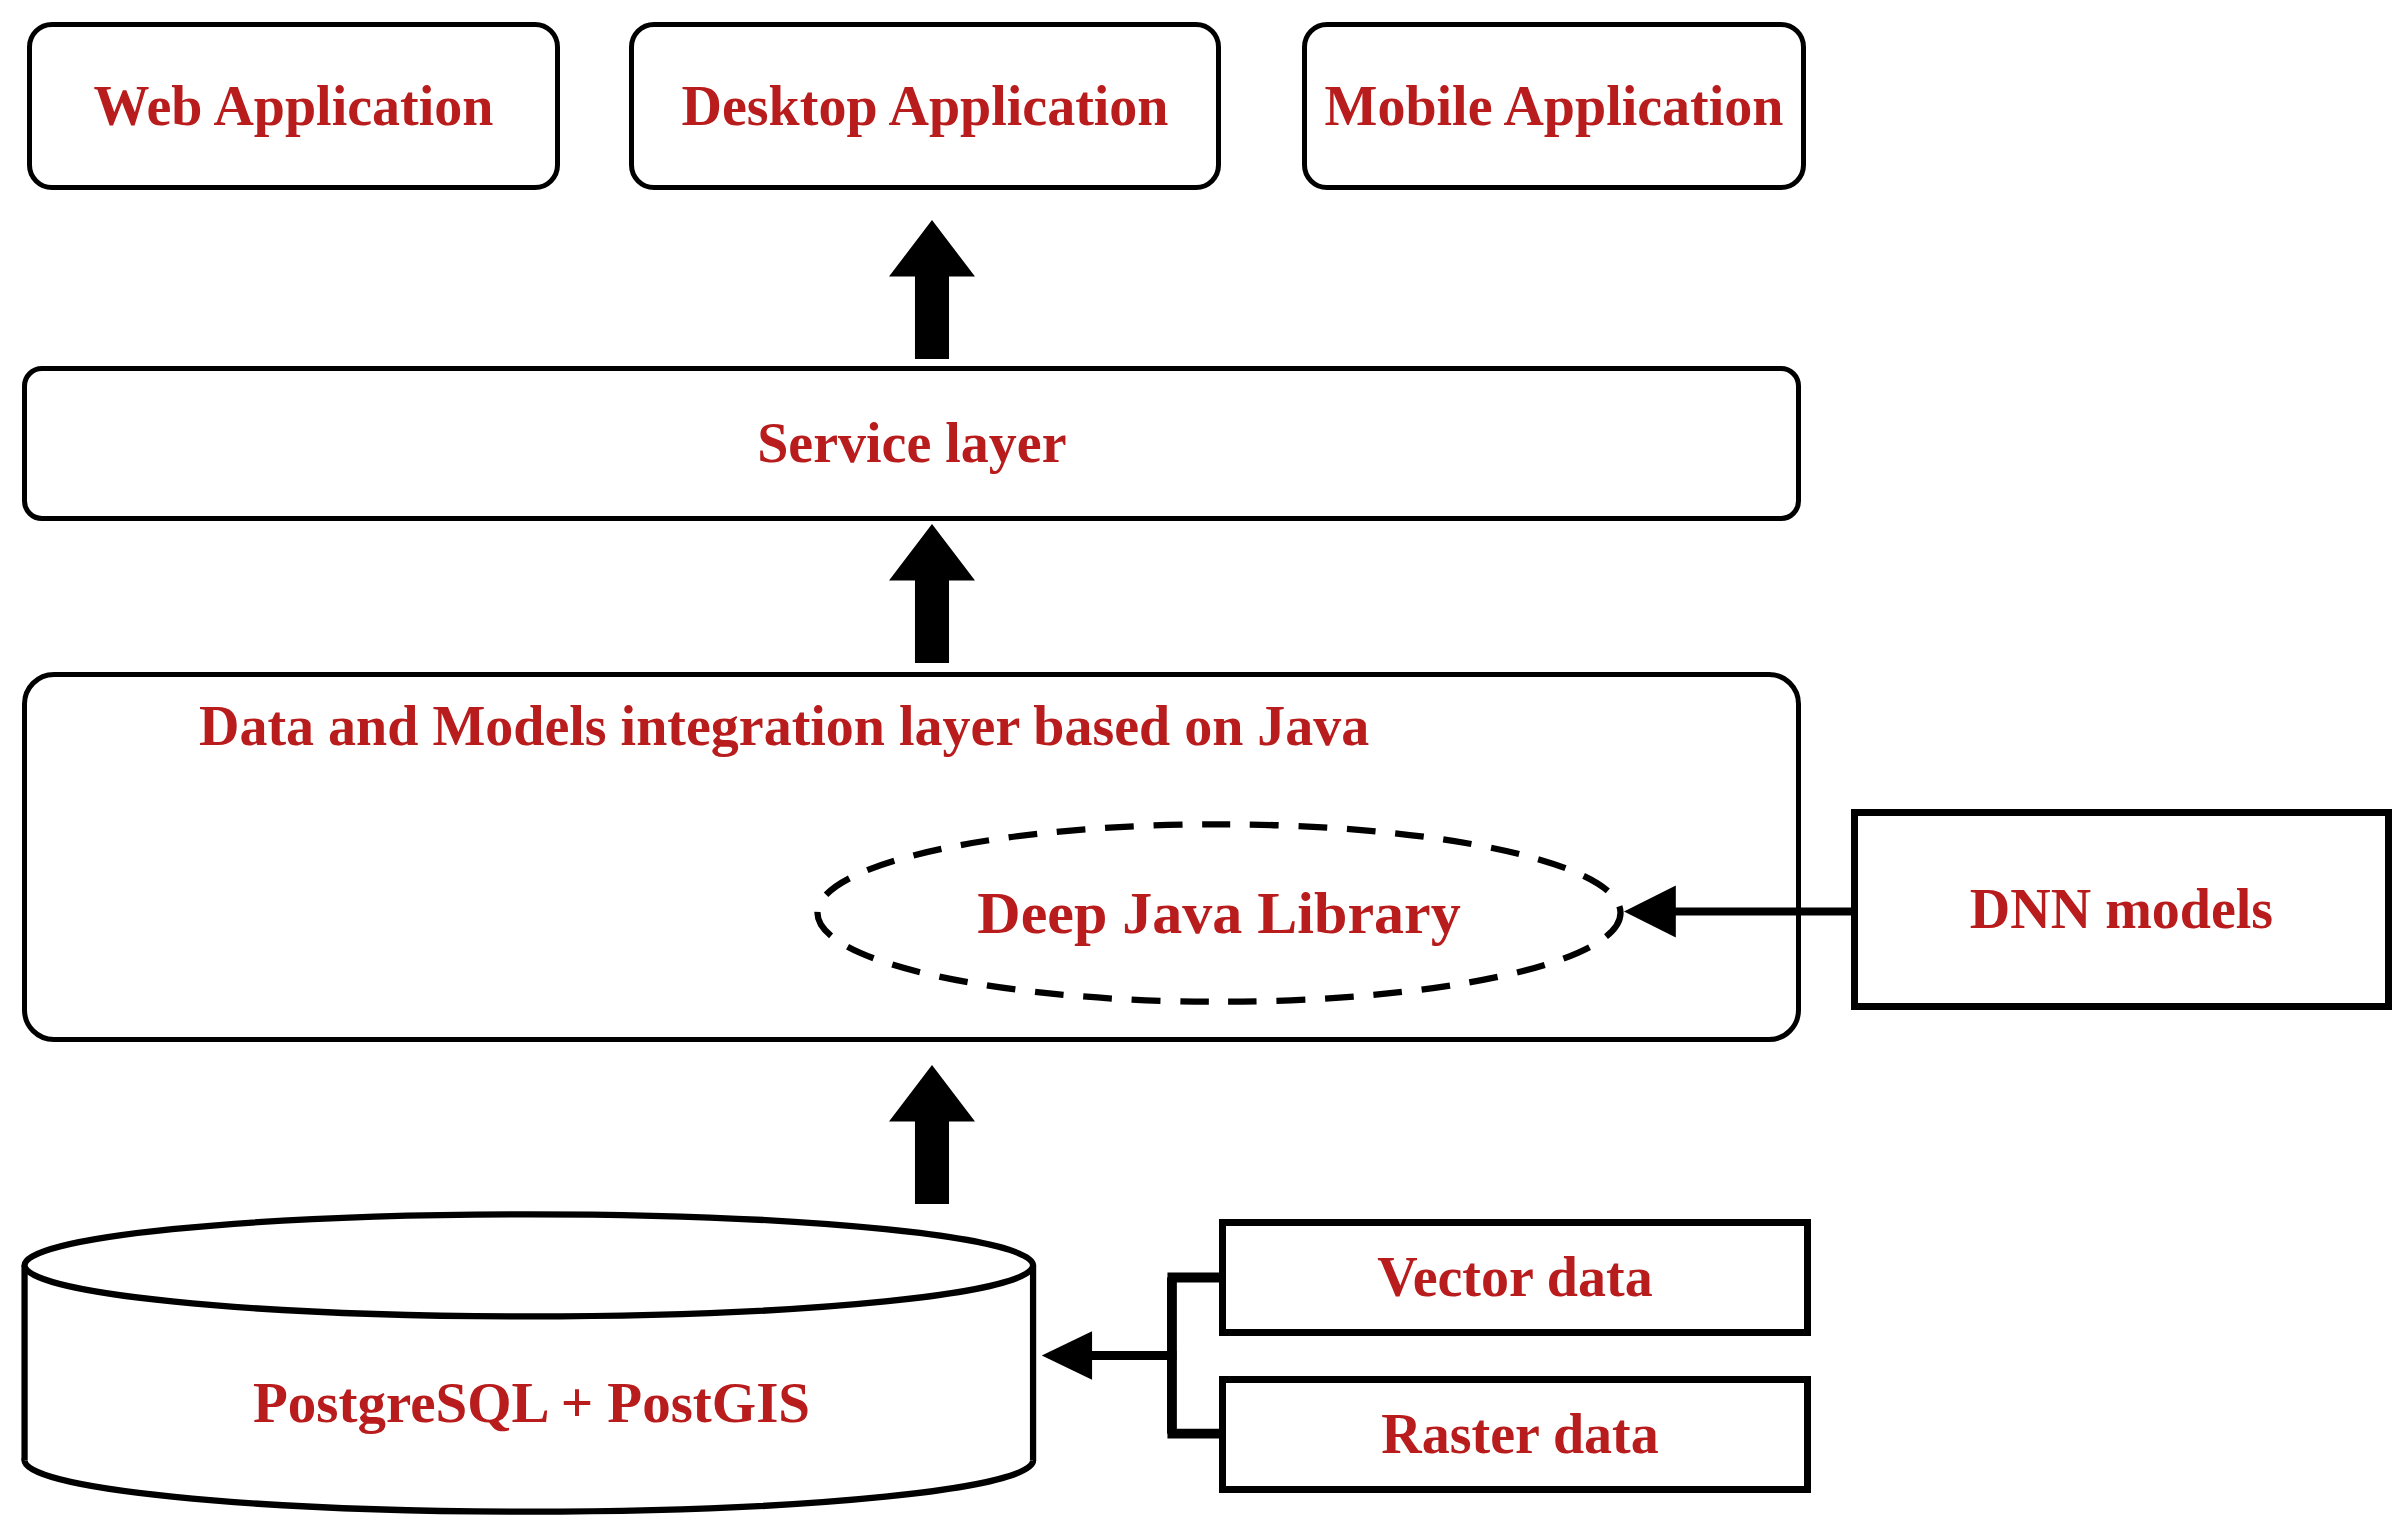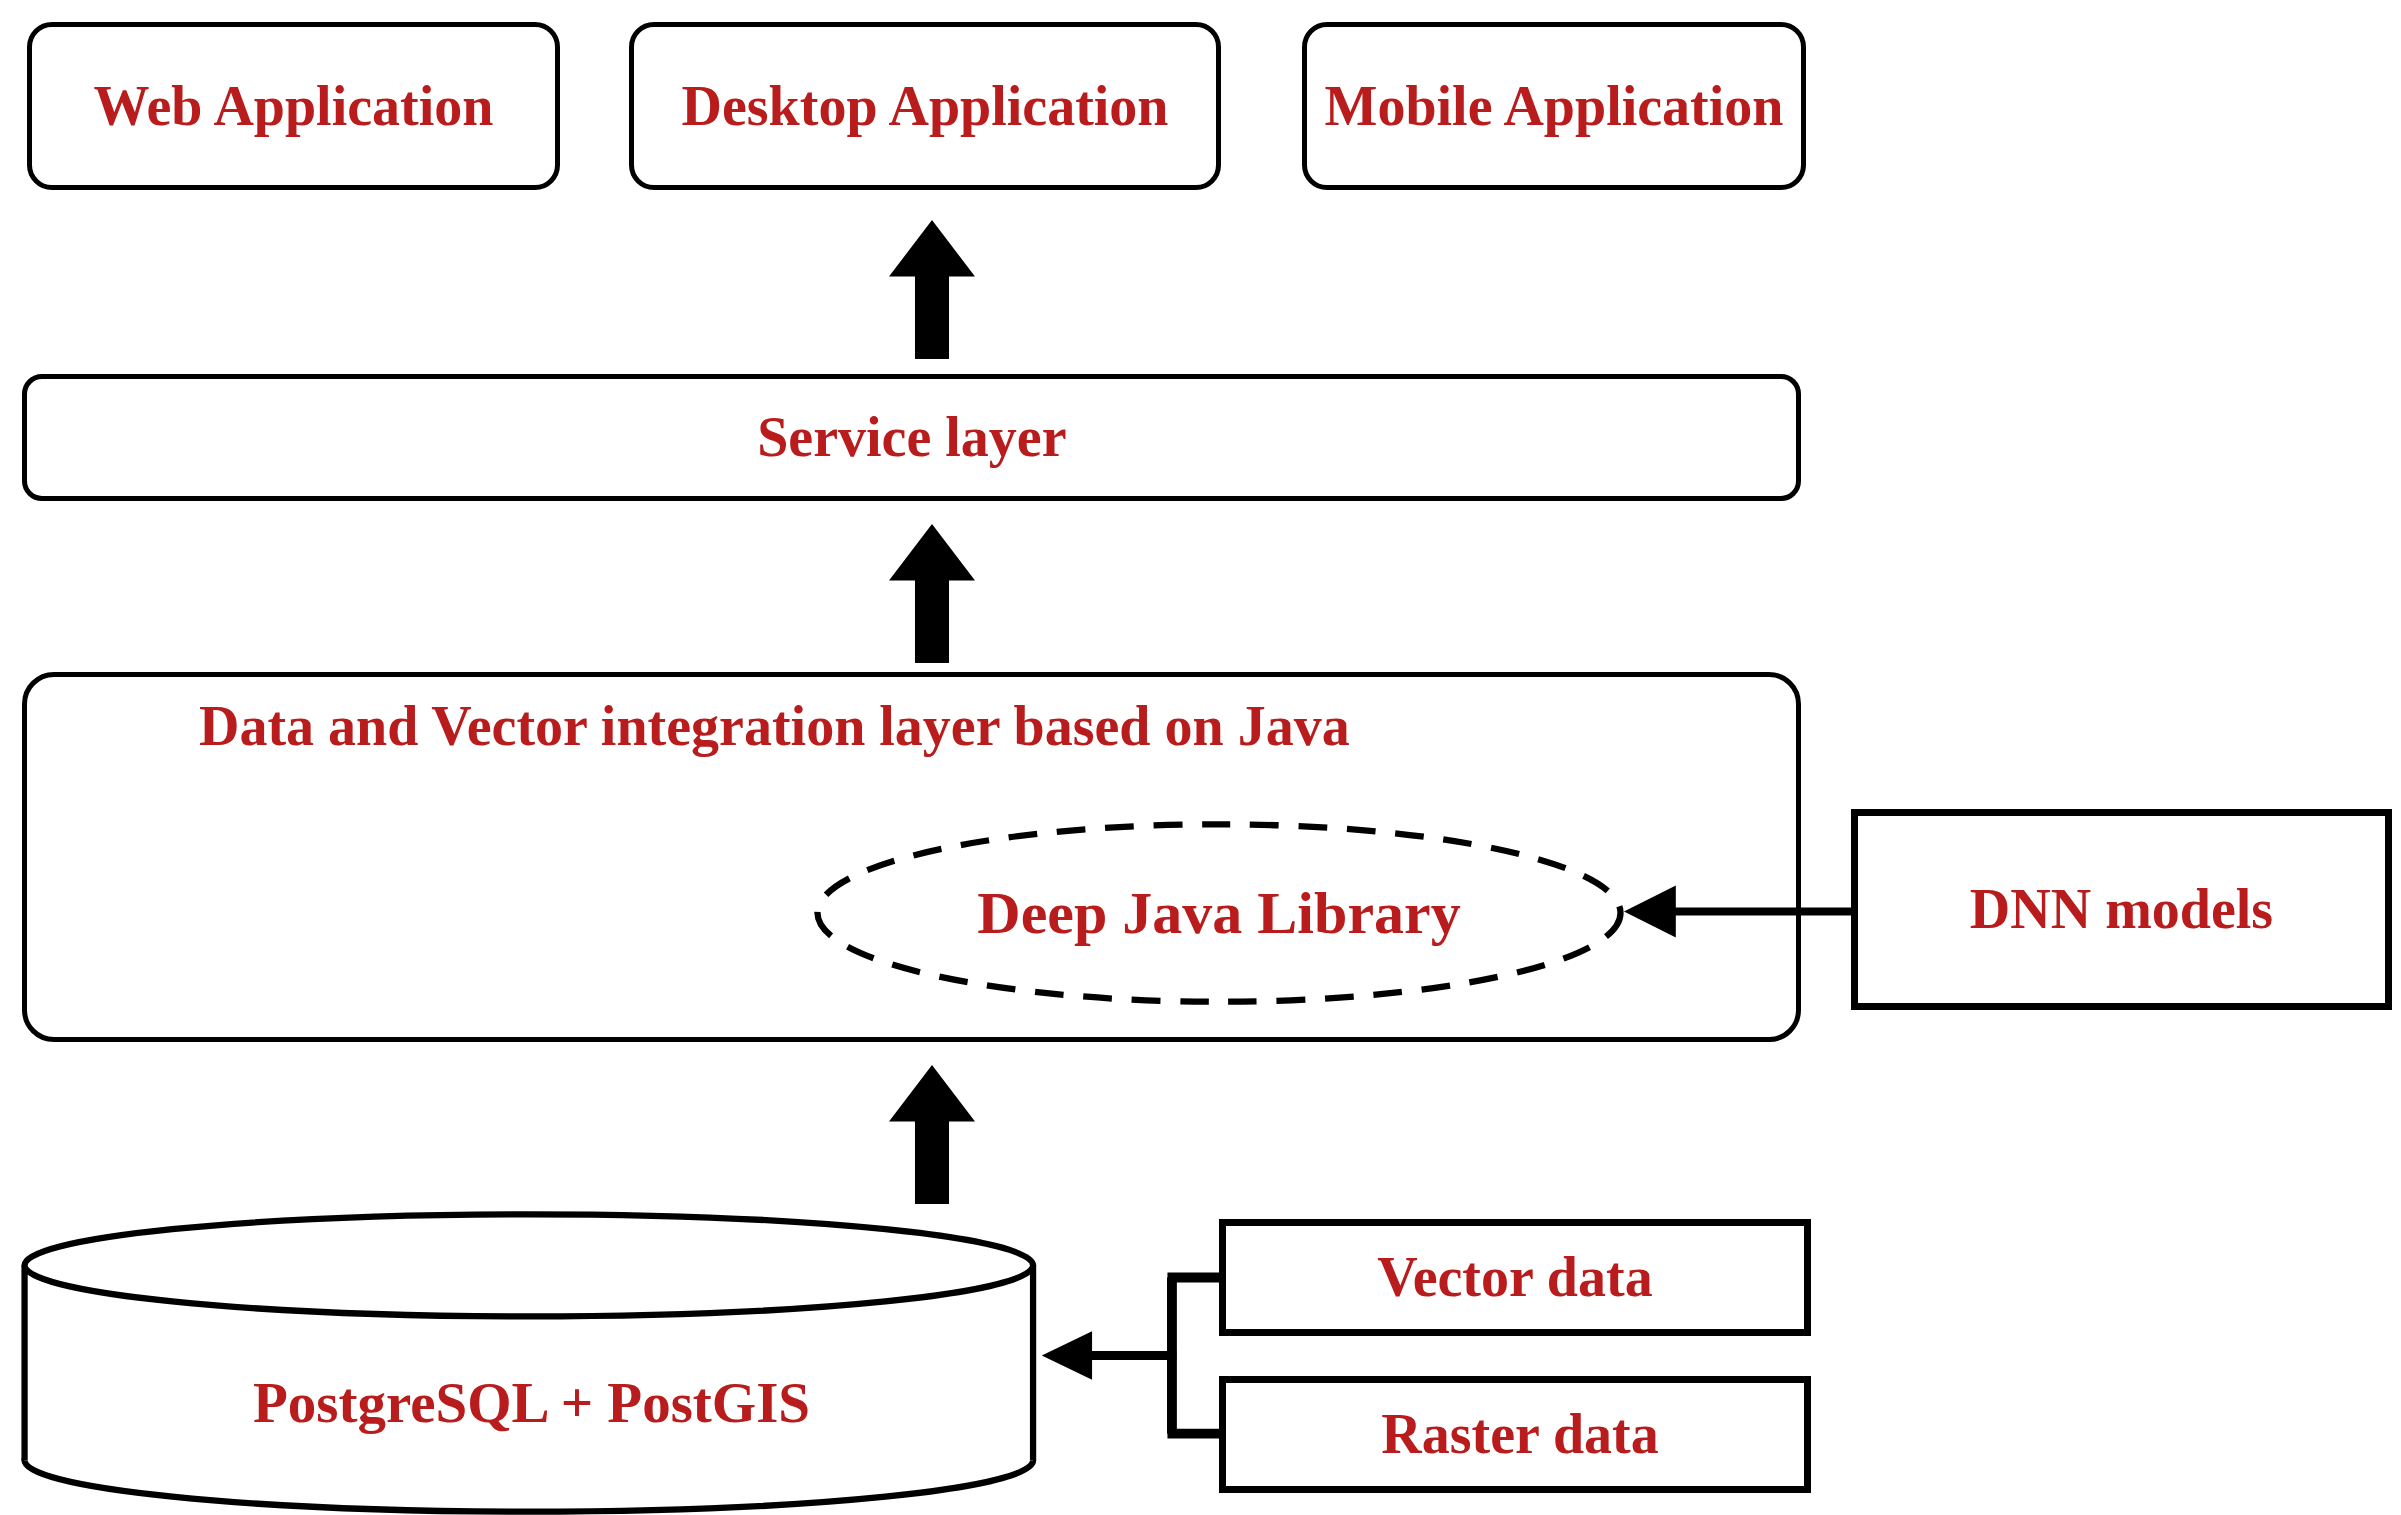--- a/index.html
+++ b/index.html
@@ -32,21 +32,21 @@
   .rounded { border-radius: 25px; }
   .thick { border-width: 7.2px; }
   .abs { position: absolute; }
 
   
   #web-box     { left: 27px;   top: 22.4px; width: 533px; height: 168px; }
   #desktop-box { left: 629px;  top: 22.4px; width: 592px; height: 168px; }
   #mobile-box  { left: 1302px; top: 22.4px; width: 504px; height: 168px; }
 
   
-  #service-box { left: 22.4px; top: 374px; width: 1779px; height: 127px; border-radius: 20px; }
+  #service-box { left: 22.4px; top: 366px; width: 1779px; height: 155px; border-radius: 20px; }
 
   
   #integration-box { left: 22.4px; top: 672px; width: 1779px; height: 370px; border-radius: 32px; }
   #integration-title {
     position: absolute;
     left: 199px;
     top: 694px;
     font-size: 56px;
     line-height: 65px;
     white-space: nowrap;
@@ -109,21 +109,21 @@
 
   <div class="node" id="service-box">
     <span>Service layer</span>
   </div>
 
   <svg class="abs" id="arrow-2" width="86" height="139" viewBox="0 0 96 155">
     <polygon points="48,0 96,63 67,63 67,155 29,155 29,63 0,63" fill="#000000"></polygon>
   </svg>
 
   <div class="node" id="integration-box"></div>
-  <div id="integration-title">Data and Vector integration layer based on Java</div>
+  <div id="integration-title">Data and Models integration layer based on Java</div>
 
   <div class="abs" id="djl-wrap">
     <svg width="816" height="190" viewBox="0 0 910 212">
       <ellipse cx="455" cy="106" rx="448" ry="99" fill="none" stroke="#000000" stroke-width="7" stroke-dasharray="32 22"></ellipse>
     </svg>
     <div id="djl-label">Deep Java Library</div>
   </div>
 
   <svg class="abs" id="dnn-arrow" width="231" height="76" viewBox="0 0 258 85">
     <line x1="52" y1="42" x2="258" y2="42" stroke="#000000" stroke-width="9"></line>

